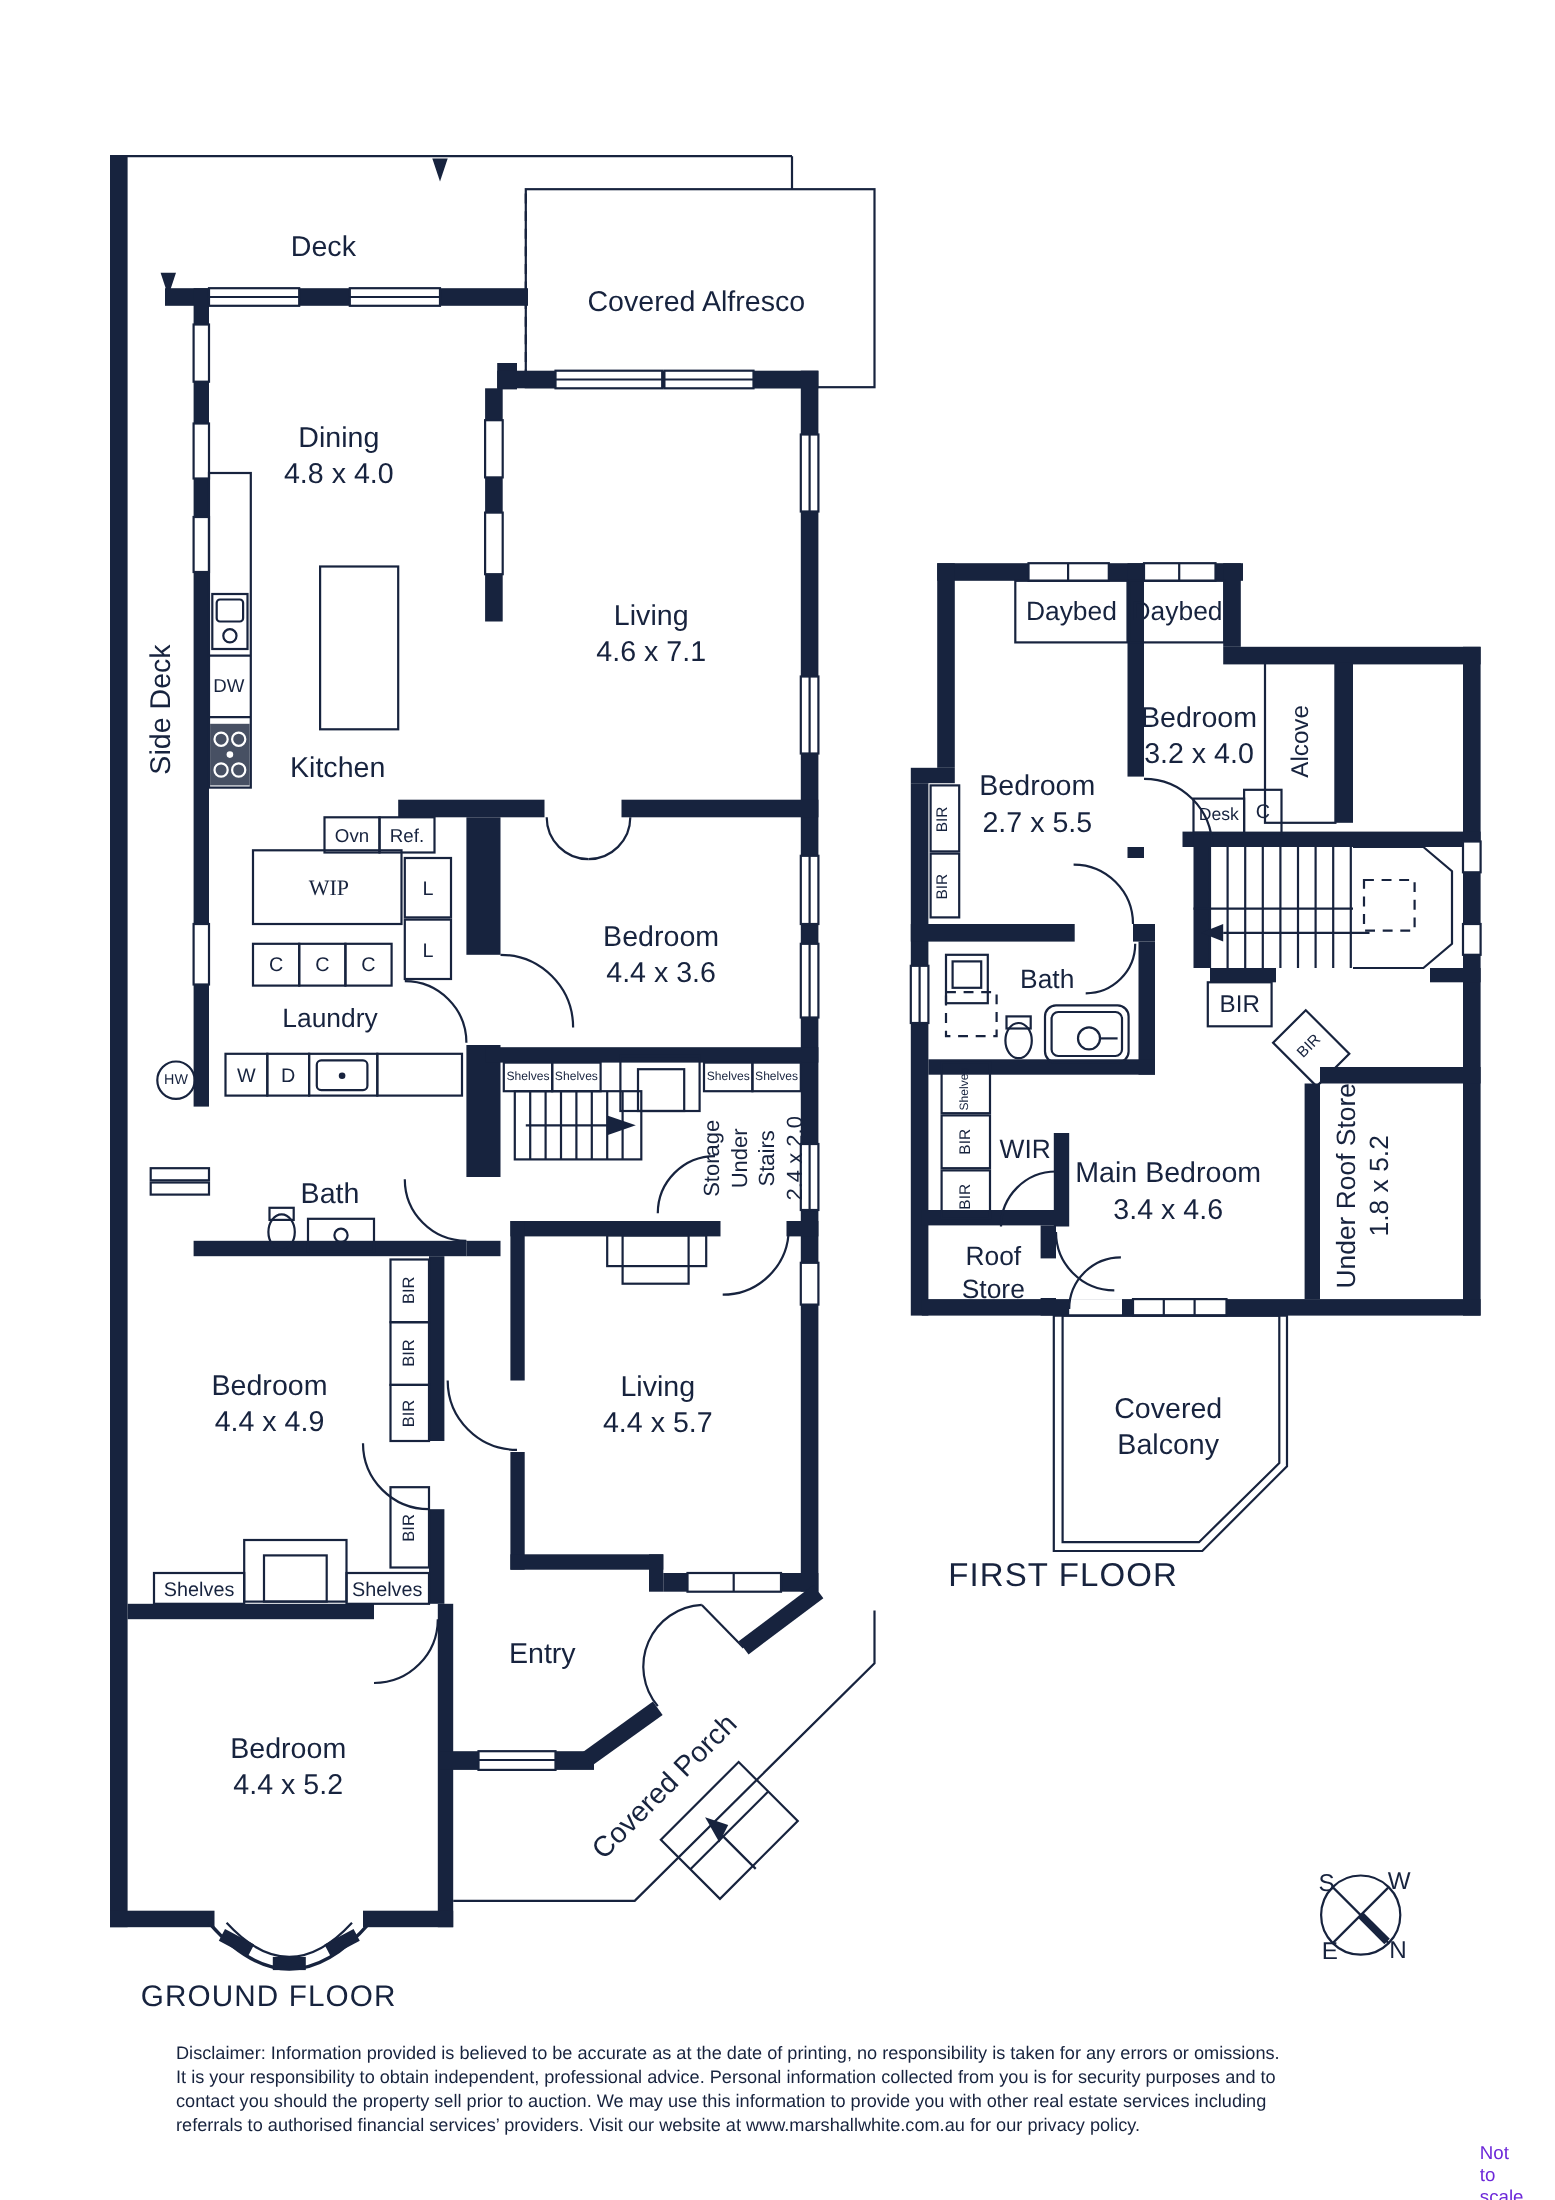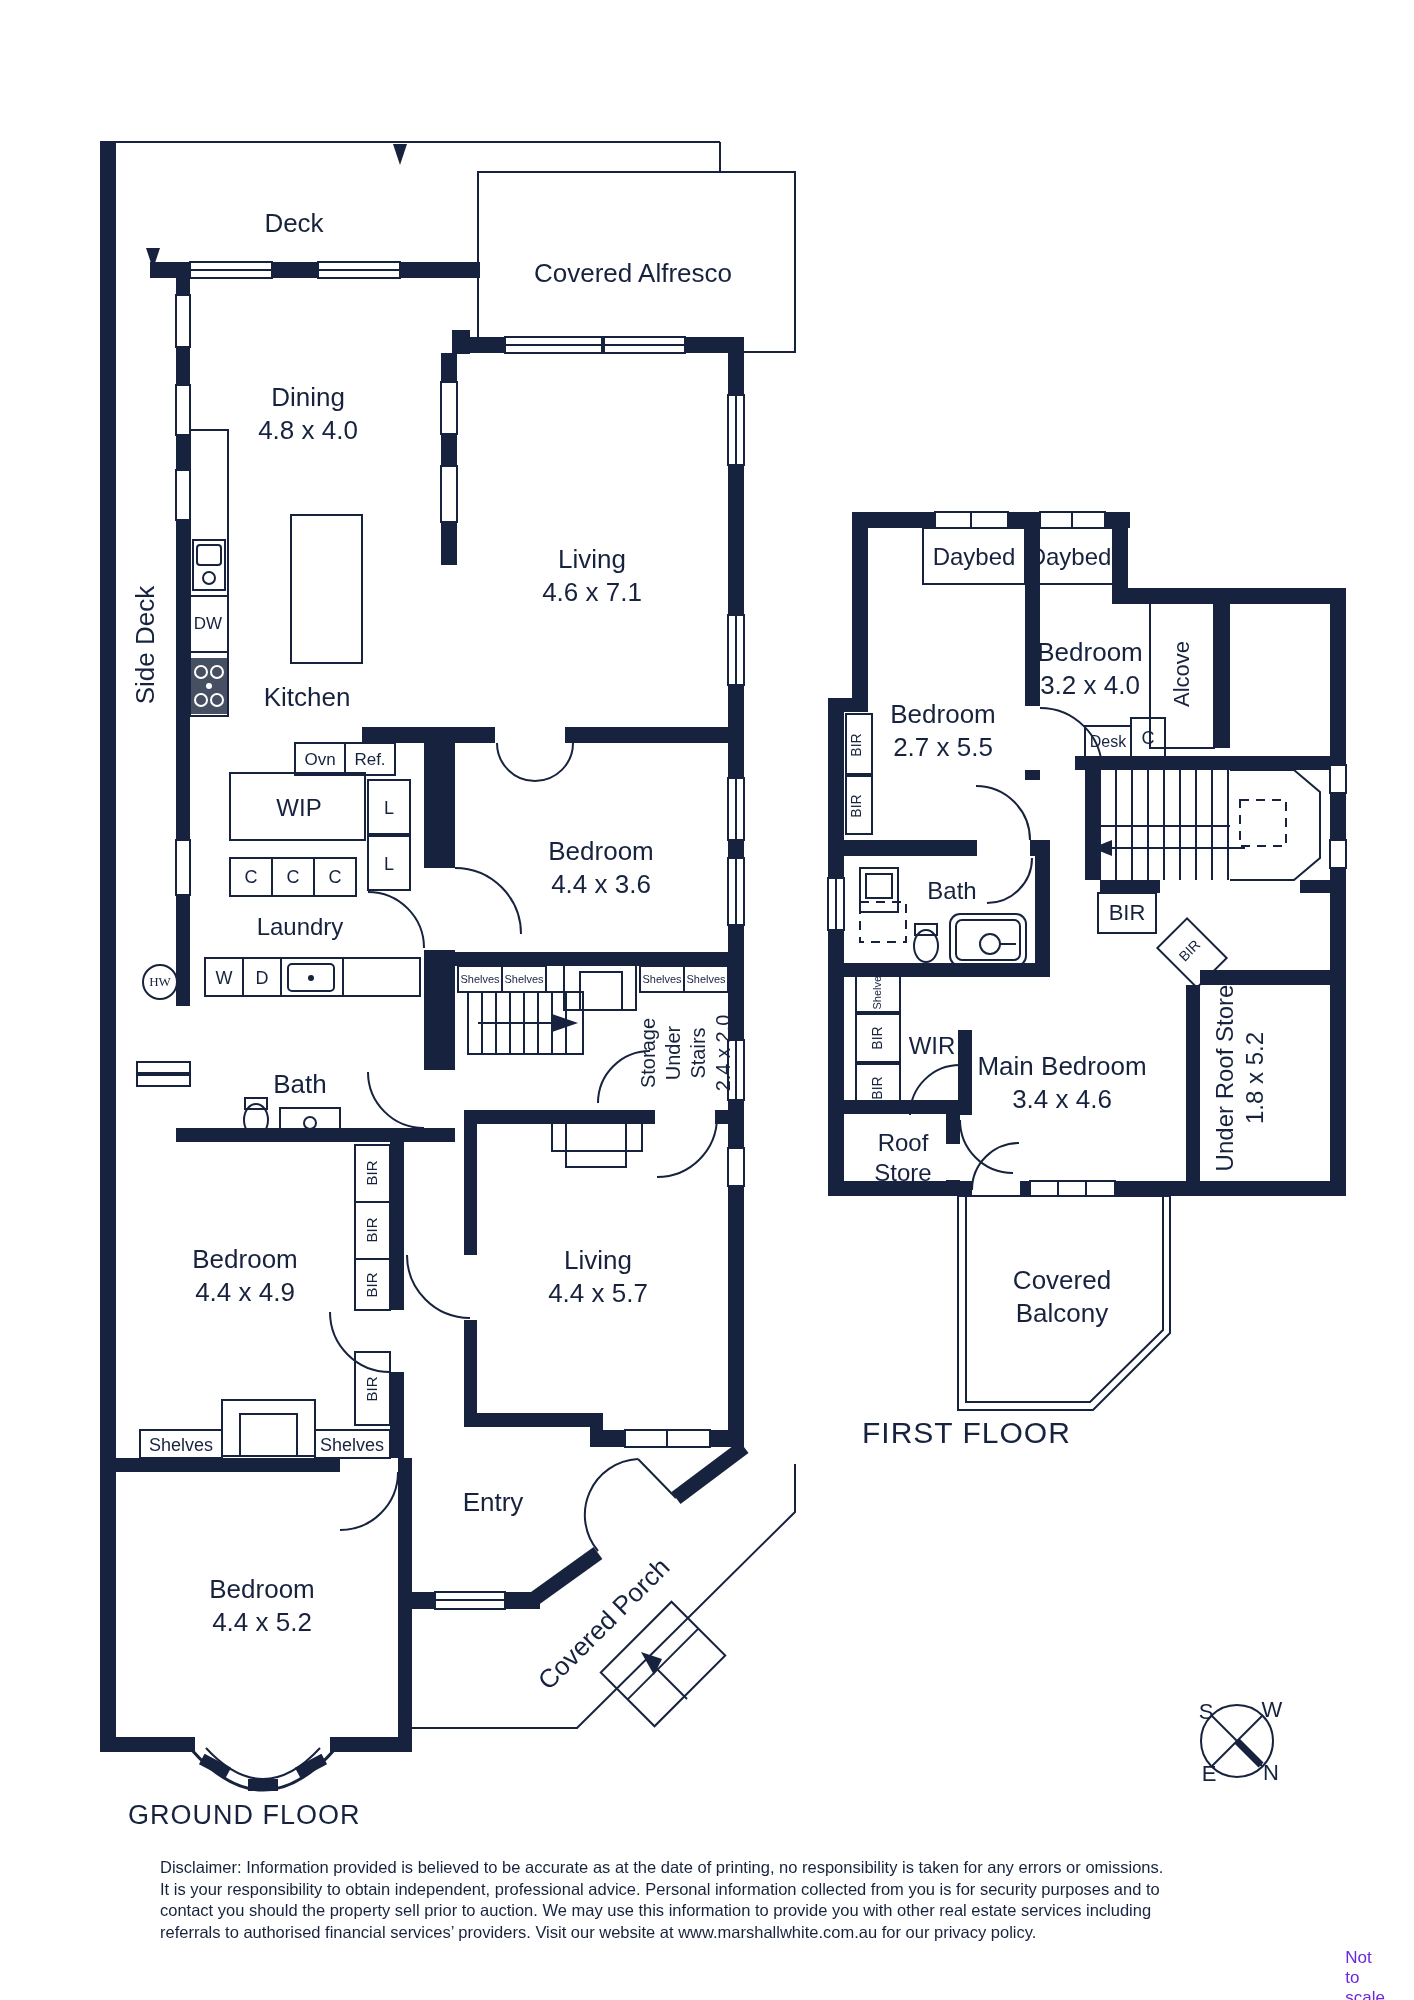--- a/index.html
+++ b/index.html
@@ -349,28 +349,28 @@
 <div class="lb rm" style="left:308px;top:414px;">
   <span>Dining</span>
       <span>4.8 x 4.0</span>
 </div>
 <div class="lb rm" style="left:592px;top:576px;">
   <span>Living</span>
       <span>4.6 x 7.1</span>
 </div>
 <div class="lb vert rm" style="left:146px;top:645px;">Side Deck</div>
 <div class="lb rm" style="left:307px;top:698px;">Kitchen</div>
-<div class="lb" style="left:299px;top:808px;font-size:24px;">WIP</div>
+<div class="lb" style="left:299px;top:808px;font-size:20px;font-family:Liberation Serif, serif;">WIP</div>
 <div class="lb" style="left:389px;top:808px;font-size:18px;">L</div>
 <div class="lb" style="left:389px;top:864px;font-size:18px;">L</div>
 <div class="lb" style="left:251px;top:877px;font-size:18px;">C</div>
 <div class="lb" style="left:293px;top:877px;font-size:18px;">C</div>
 <div class="lb" style="left:335px;top:877px;font-size:18px;">C</div>
 <div class="lb" style="left:300px;top:927px;font-size:24px;">Laundry</div>
-<div class="lb" style="left:160px;top:982px;font-size:13px;font-family:Liberation Serif, serif;">HW</div>
+<div class="lb" style="left:160px;top:982px;font-size:13px;">HW</div>
 <div class="lb" style="left:224px;top:978px;font-size:18px;">W</div>
 <div class="lb" style="left:262px;top:978px;font-size:18px;">D</div>
 <div class="lb" style="left:208px;top:624px;font-size:17px;">DW</div>
 <div class="lb" style="left:320px;top:760px;font-size:17px;">Ovn</div>
 <div class="lb" style="left:370px;top:760px;font-size:17px;">Ref.</div>
 <div class="lb rm" style="left:300px;top:1085px;">Bath</div>
 <div class="lb rm" style="left:601px;top:868px;">
   <span>Bedroom</span>
       <span>4.4 x 3.6</span>
 </div>

